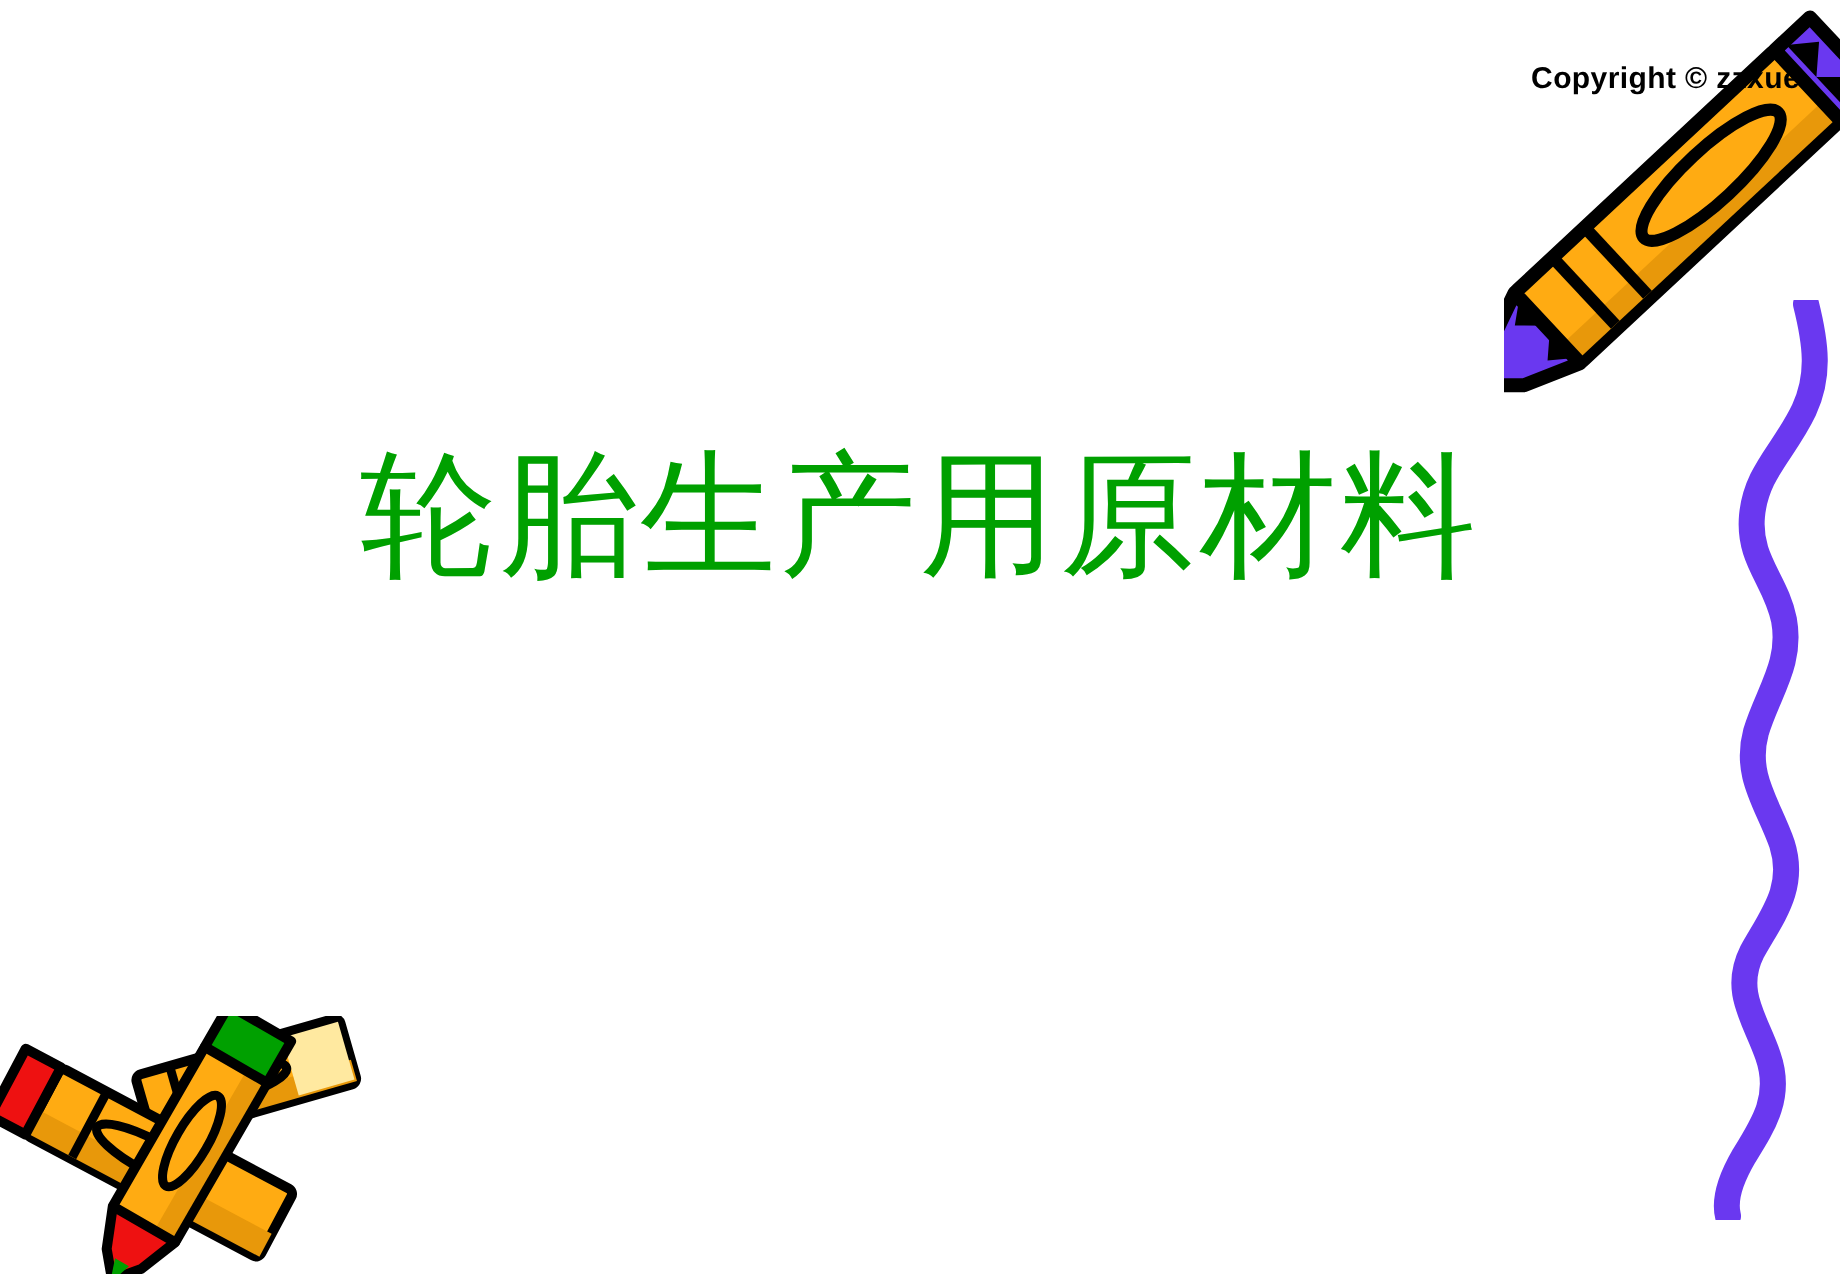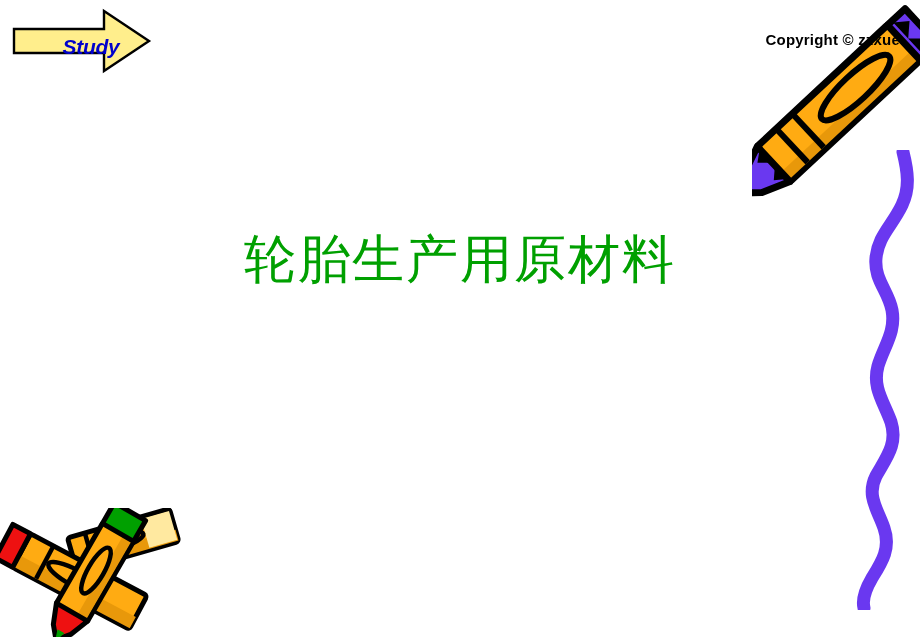--- a/index.html
+++ b/index.html
@@ -62,21 +62,21 @@
   }
 
   
   #slide-title {
     position: absolute;
     left: 0;
     top: 228px;
     width: 920px;
     text-align: center;
     font-family: "DejaVu Serif", "Liberation Serif", serif;
-    font-size: 52px;
+    font-size: 68px;
     font-weight: normal;
     color: #00a000;
     letter-spacing: 2px;
     line-height: 62px;
     white-space: nowrap;
   }
 
   
   #crayon-top-right {
     position: absolute;
@@ -108,26 +108,20 @@
     height: 132px;
     z-index: 3;
   }
   #crayons-bottom-left svg { display: block; }
 </style>
 </head>
 <body>
 
 <div id="slide">
 
-  <div id="study-arrow">
-    <svg viewBox="0 0 140 66" xmlns="http://www.w3.org/2000/svg">
-      <polygon points="2,21 92,21 92,3 137,33 92,63 92,45 2,45" fill="#ffee8c" stroke="#000000" stroke-width="2.4" stroke-linejoin="miter"></polygon>
-    </svg>
-    <div id="study-label">Study</div>
-  </div>
 
   <div id="crayon-top-right">
     <svg viewBox="0 0 172 220" xmlns="http://www.w3.org/2000/svg">
       <g transform="rotate(47 86 110)">
 
         <rect x="62" y="18" width="48" height="182" rx="4" fill="#ffab12" stroke="#000000" stroke-width="7"></rect>
 
         <path d="M97,20 L108,20 L108,198 L97,198 Z" fill="#e8980a"></path>
 
         <ellipse cx="86" cy="86" rx="13" ry="46" fill="none" stroke="#000000" stroke-width="6"></ellipse>

